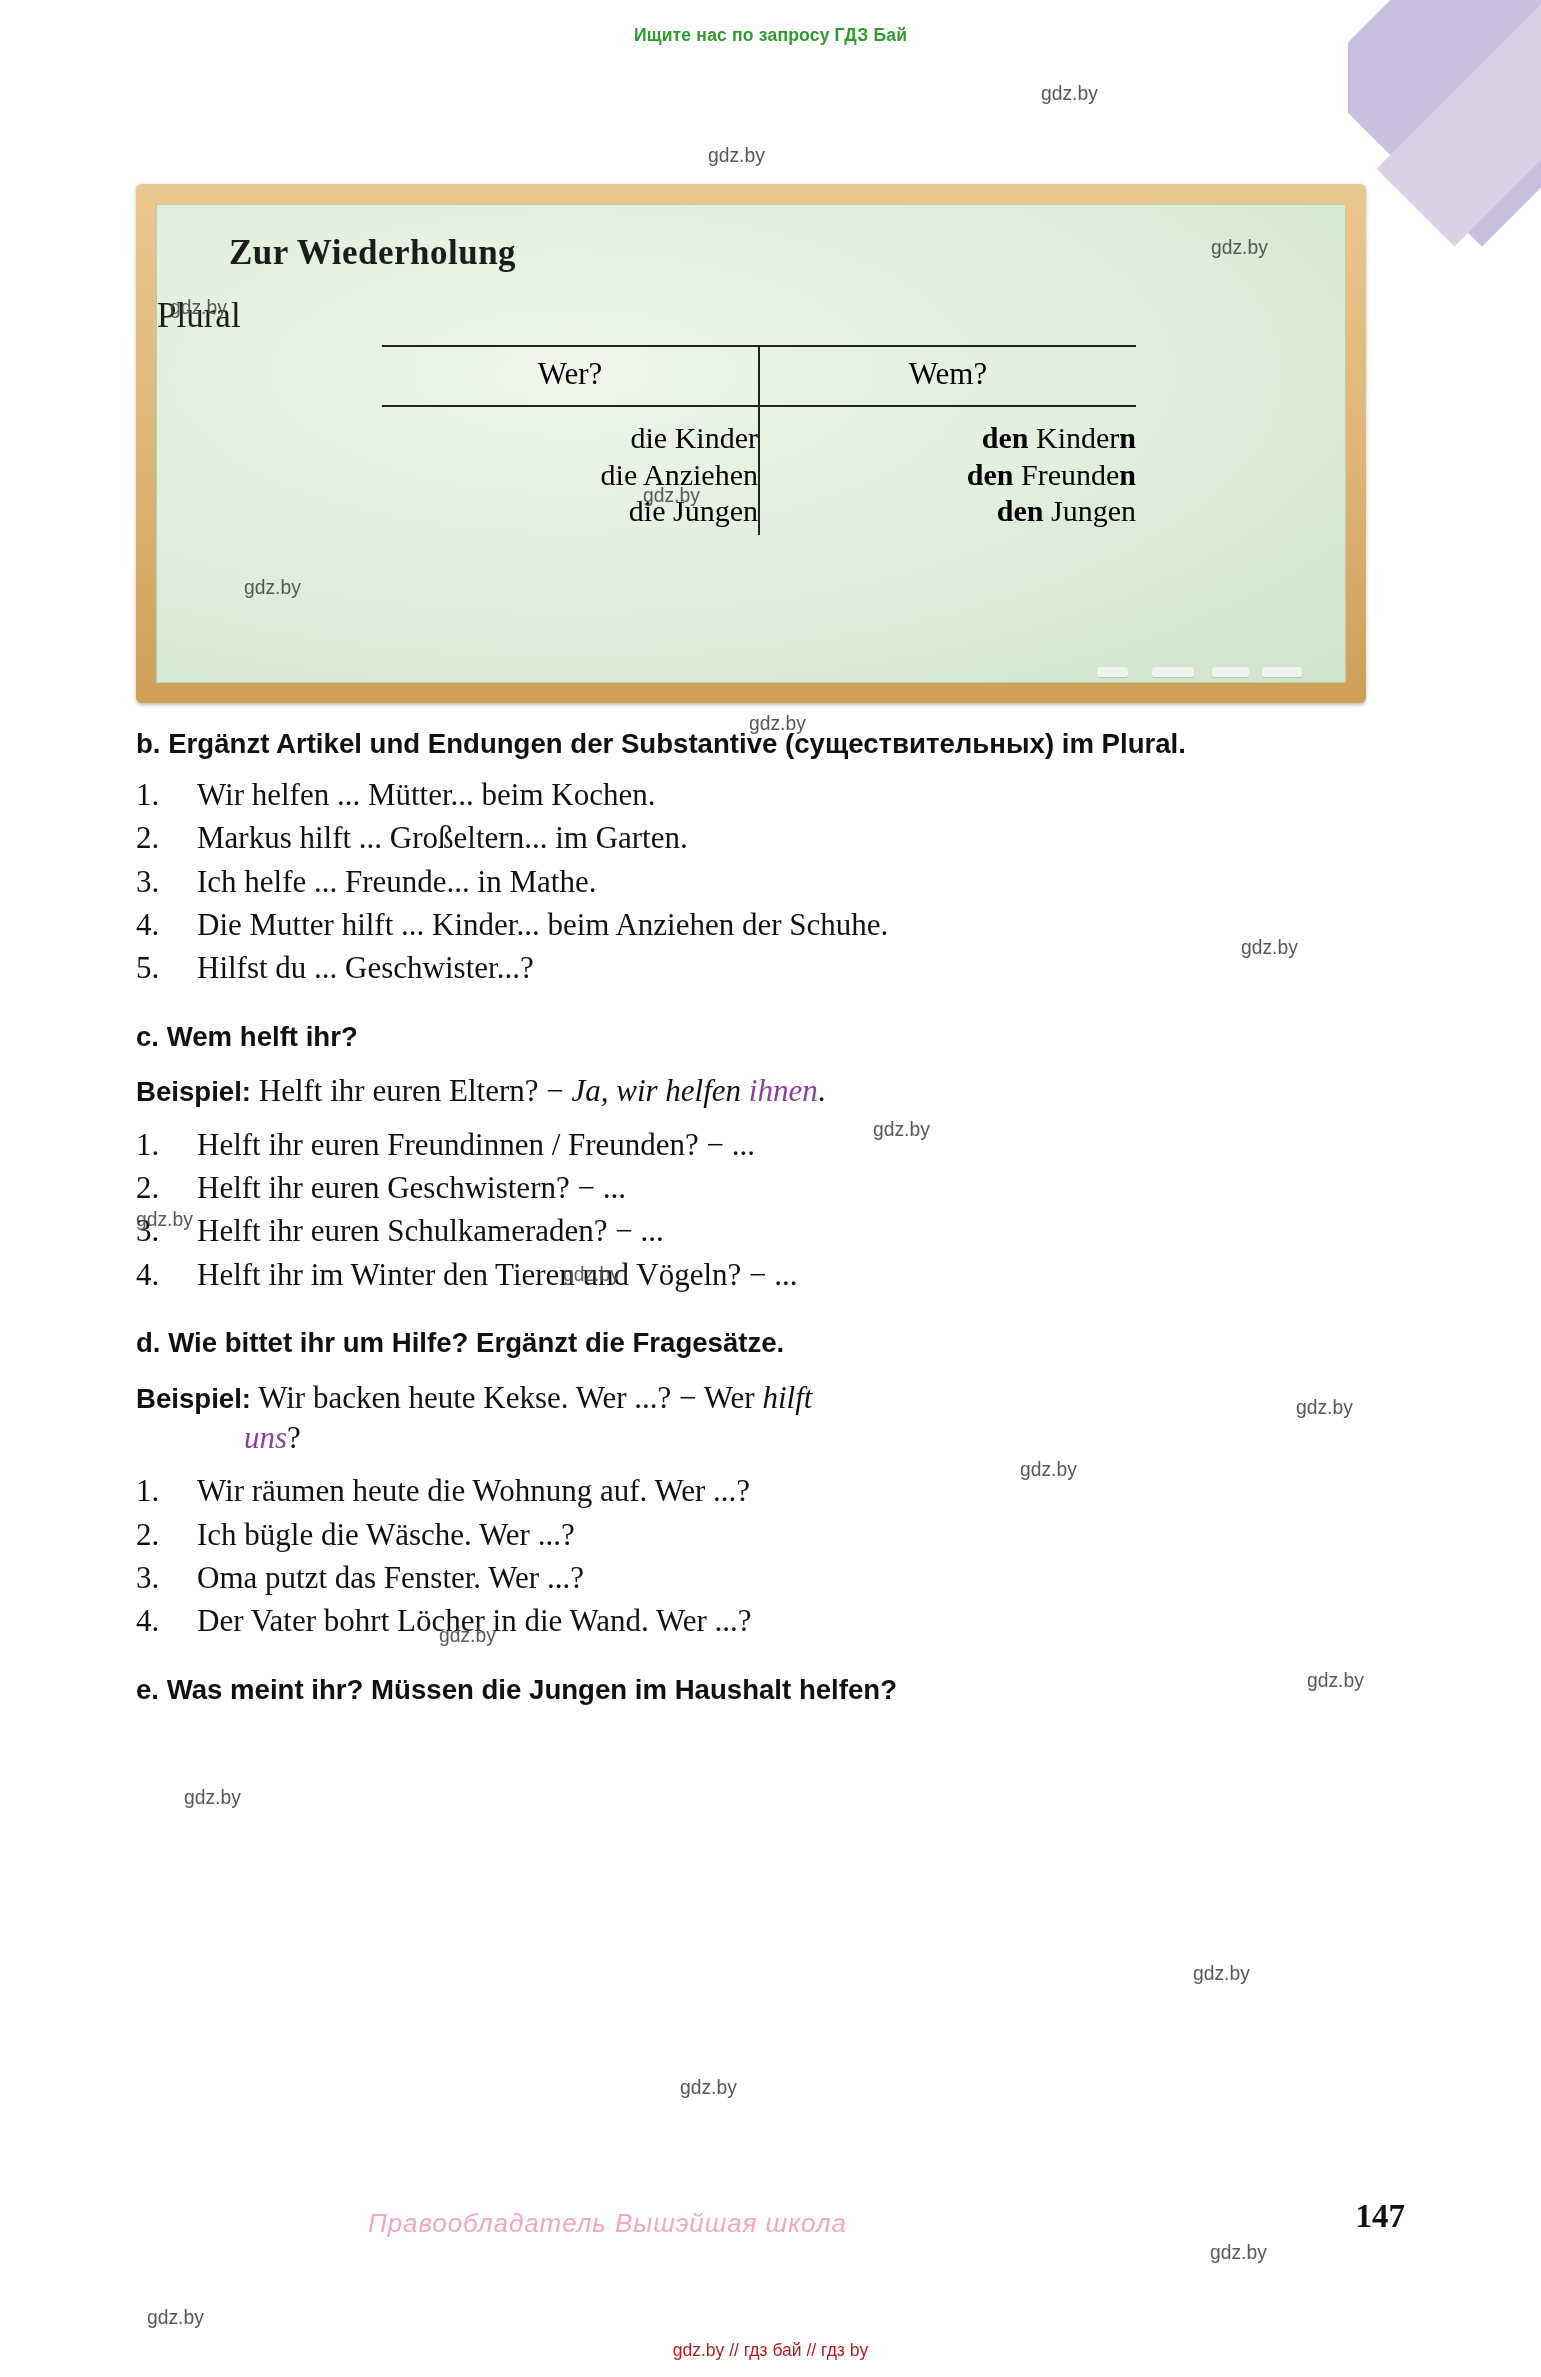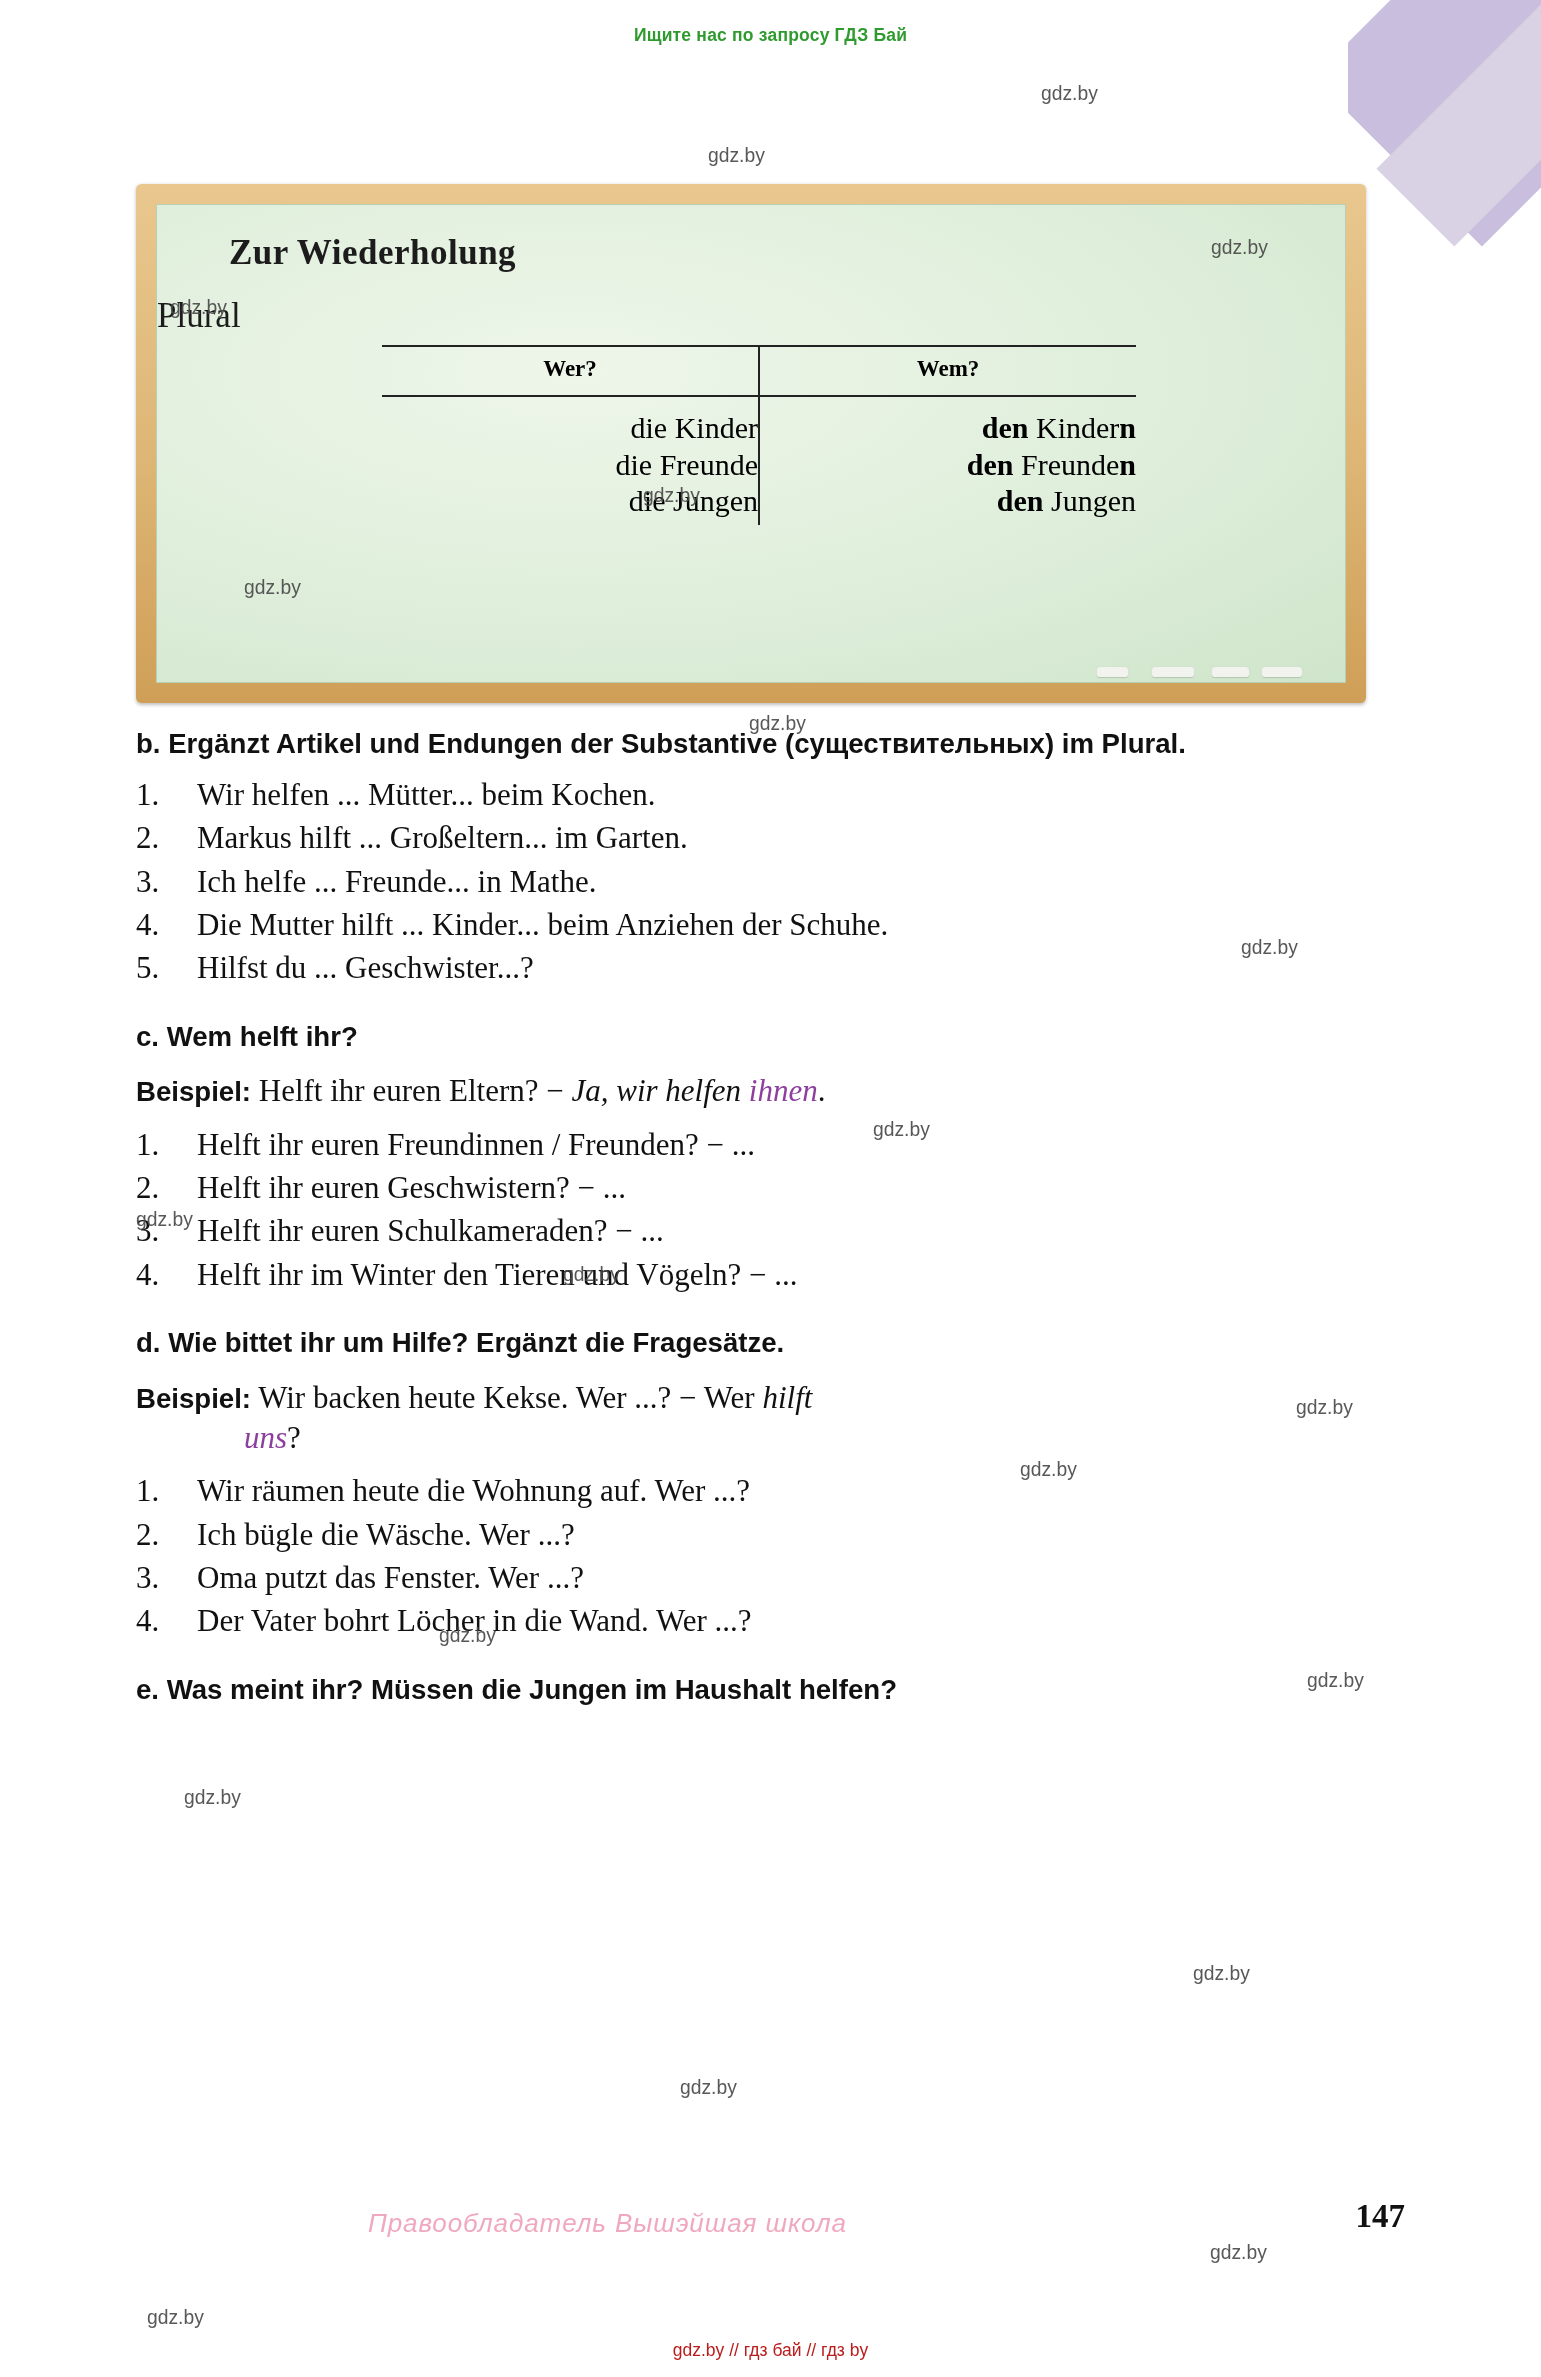--- a/index.html
+++ b/index.html
@@ -114,22 +114,22 @@
     position: absolute;
     left: 225px;
     top: 140px;
     width: 754px;
   }
   .plural-table {
     border-collapse: collapse;
     width: 100%;
   }
   .plural-table th {
-    font-size: 23px;
-    font-weight: bold;
+    font-size: 31px;
+    font-weight: normal;
     padding: 9.2px 0 13px 0;
     text-align: center;
     border-top: 2.8px solid #222;
     border-bottom: 2.8px solid #222;
     width: 50%;
   }
   .plural-table th.left-col { border-right: 2.8px solid #222; }
   .plural-table td {
     font-size: 30px;
     padding: 5.5px 0 5.5px 0;
@@ -267,21 +267,21 @@
         <thead>
           <tr>
             <th class="left-col">Wer?</th>
             <th>Wem?</th>
           </tr>
         </thead>
         <tbody>
           <tr>
             <td class="left-col">
               <div>die Kinder</div>
-              <div>die Freunde</div>
+              <div>die Anziehen</div>
               <div>die Jungen</div>
             </td>
             <td class="right-col">
               <div>
                 <b>den</b>
                 <span>Kinder</span><b>n</b>
               </div>
               <div>
                 <b>den</b>
                 <span>Freunde</span><b>n</b>

